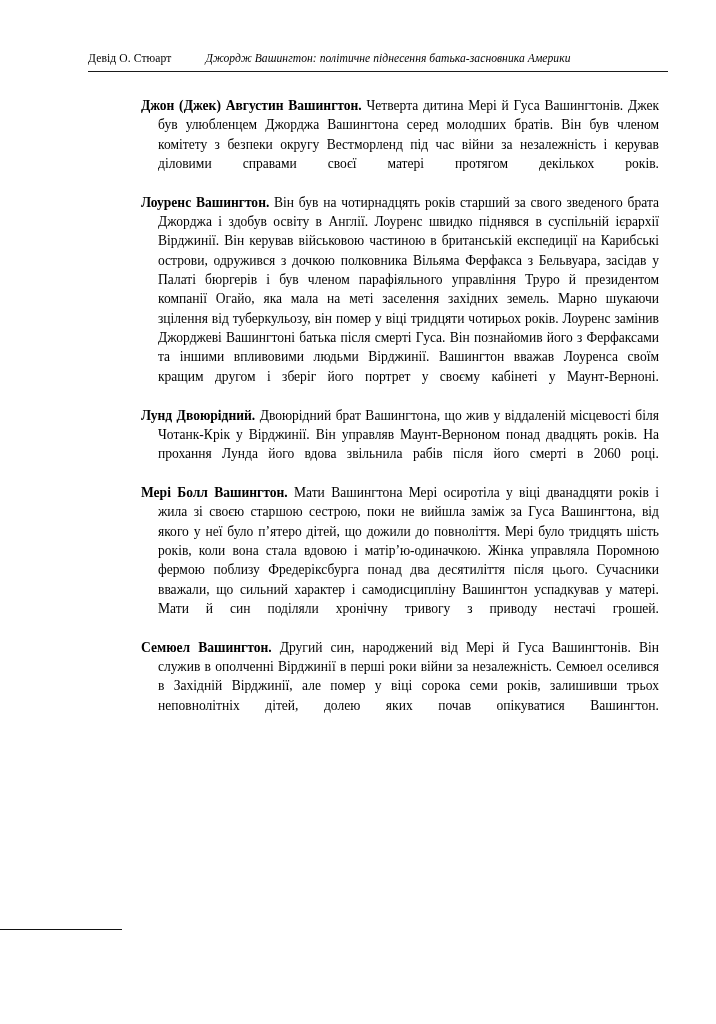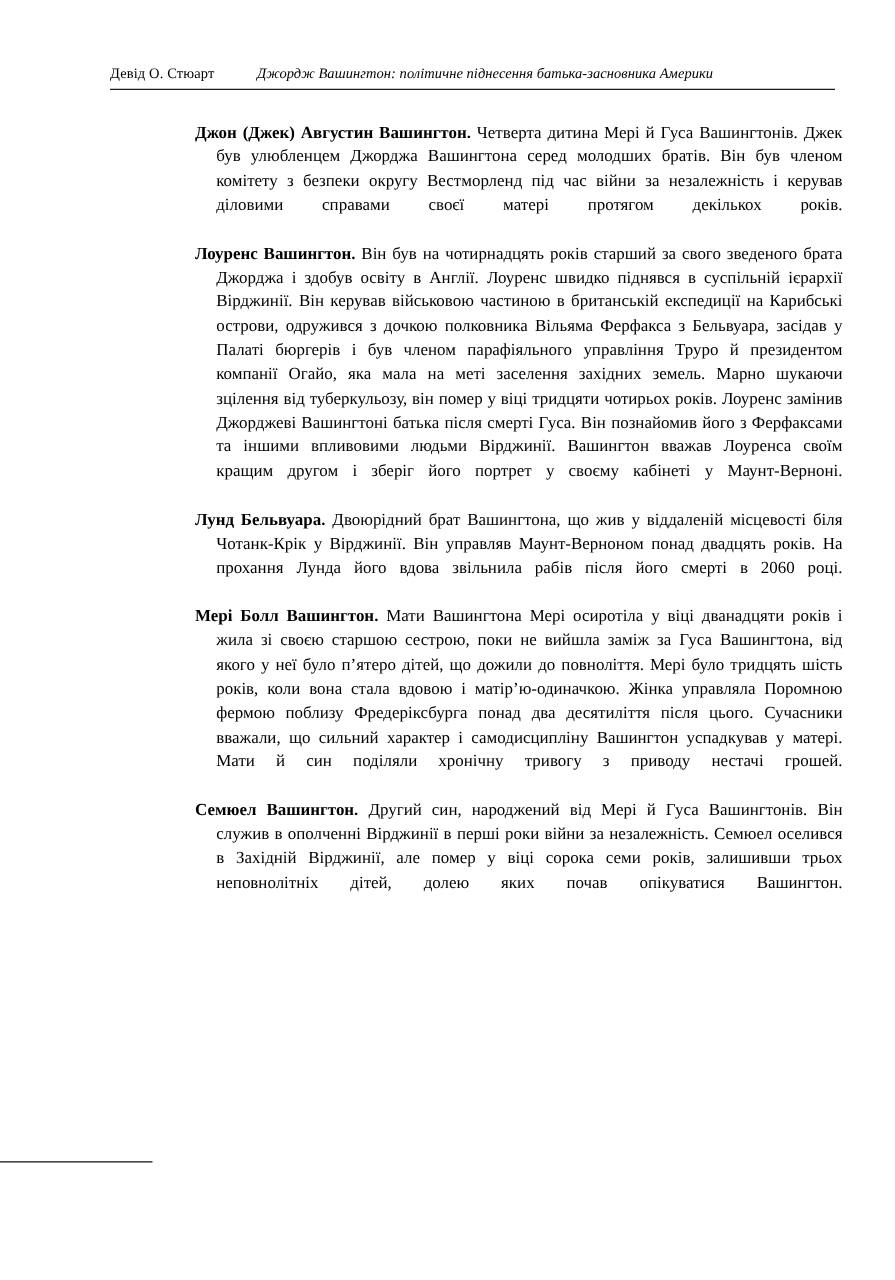--- a/index.html
+++ b/index.html
@@ -49,21 +49,21 @@
   }
   .rh-title {
     font-style: italic;
     font-weight: 400;
     letter-spacing: 0.05px;
   }
 
   
   .body-block {
     position: absolute;
-    left: 156px;
+    left: 141px;
     top: 96px;
     width: 518px;
   }
 
   .entry {
     margin: 0 0 0 0;
     padding: 0;
     text-align: justify;
     text-justify: inter-word;
     font-size: 13.55px;
@@ -109,21 +109,21 @@
 
     <p class="entry">
       <span class="term">Джон (Джек) Августин Вашингтон.</span><span class="desc"> Четверта дитина Мері й Гуса Вашингтонів. Джек був улюбленцем Джорджа Вашингтона серед молодших братів. Він був членом комітету з безпеки округу Вестморленд під час війни за незалежність і керував діловими справами своєї матері протягом декількох років.</span>
     </p>
 
     <p class="entry">
       <span class="term">Лоуренс Вашингтон.</span><span class="desc"> Він був на чотирнадцять років старший за свого зведеного брата Джорджа і здобув освіту в Англії. Лоуренс швидко піднявся в суспільній ієрархії Вірджинії. Він керував військовою частиною в британській експедиції на Карибські острови, одружився з дочкою полковника Вільяма Ферфакса з Бельвуара, засідав у Палаті бюргерів і був членом парафіяльного управління Труро й президентом компанії Огайо, яка мала на меті заселення західних земель. Марно шукаючи зцілення від туберкульозу, він помер у віці тридцяти чотирьох років. Лоуренс замінив Джорджеві Вашингтоні батька після смерті Гуса. Він познайомив його з Ферфаксами та іншими впливовими людьми Вірджинії. Вашингтон вважав Лоуренса своїм кращим другом і зберіг його портрет у своєму кабінеті у Маунт-Верноні.</span>
     </p>
 
     <p class="entry">
-      <span class="term">Лунд Бельвуара.</span><span class="desc"> Двоюрідний брат Вашингтона, що жив у віддаленій місцевості біля Чотанк-Крік у Вірджинії. Він управляв Маунт-Верноном понад двадцять років. На прохання Лунда його вдова звільнила рабів після його смерті в 2060 році.</span>
+      <span class="term">Лунд Двоюрідний.</span><span class="desc"> Двоюрідний брат Вашингтона, що жив у віддаленій місцевості біля Чотанк-Крік у Вірджинії. Він управляв Маунт-Верноном понад двадцять років. На прохання Лунда його вдова звільнила рабів після його смерті в 2060 році.</span>
     </p>
 
     <p class="entry">
       <span class="term">Мері Болл Вашингтон.</span><span class="desc"> Мати Вашингтона Мері осиротіла у віці дванадцяти років і жила зі своєю старшою сестрою, поки не вийшла заміж за Гуса Вашингтона, від якого у неї було п’ятеро дітей, що дожили до повноліття. Мері було тридцять шість років, коли вона стала вдовою і матір’ю-одиначкою. Жінка управляла Поромною фермою поблизу Фредеріксбурга понад два десятиліття після цього. Сучасники вважали, що сильний характер і самодисципліну Вашингтон успадкував у матері. Мати й син поділяли хронічну тривогу з приводу нестачі грошей.</span>
     </p>
 
     <p class="entry">
       <span class="term">Семюел Вашингтон.</span><span class="desc"> Другий син, народжений від Мері й Гуса Вашингтонів. Він служив в ополченні Вірджинії в перші роки війни за незалежність. Семюел оселився в Західній Вірджинії, але помер у віці сорока семи років, залишивши трьох неповнолітніх дітей, долею яких почав опікуватися Вашингтон.</span>
     </p>
 

